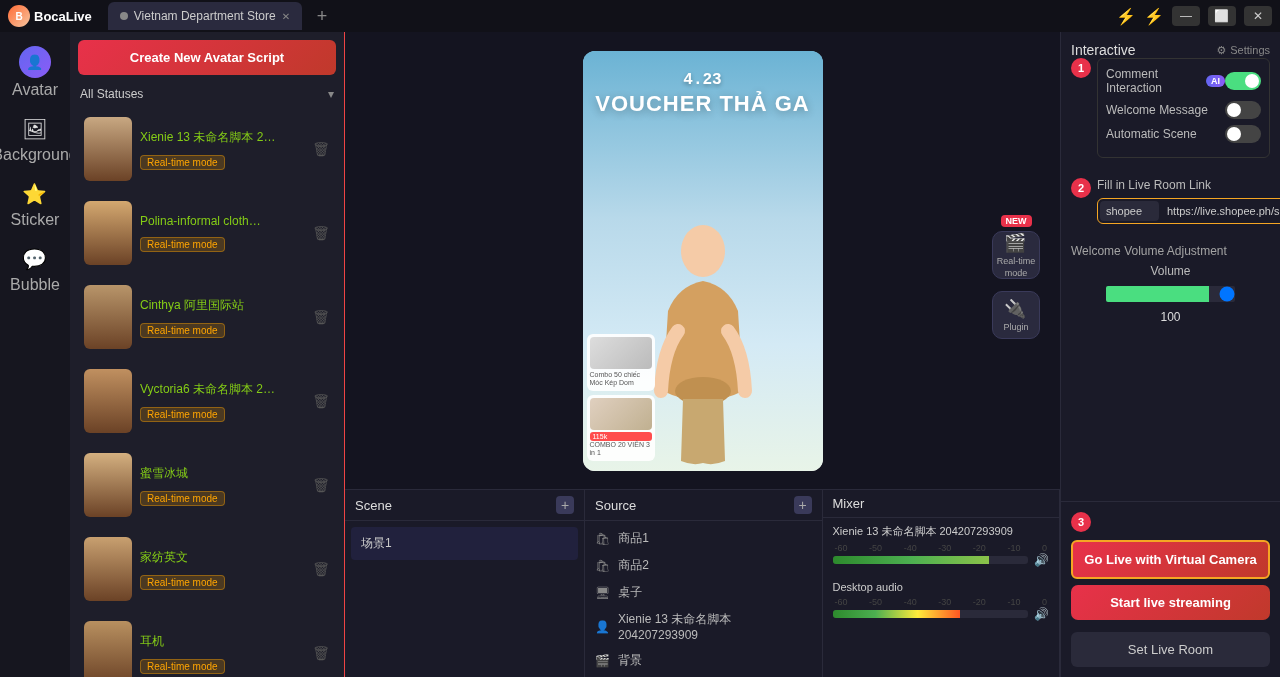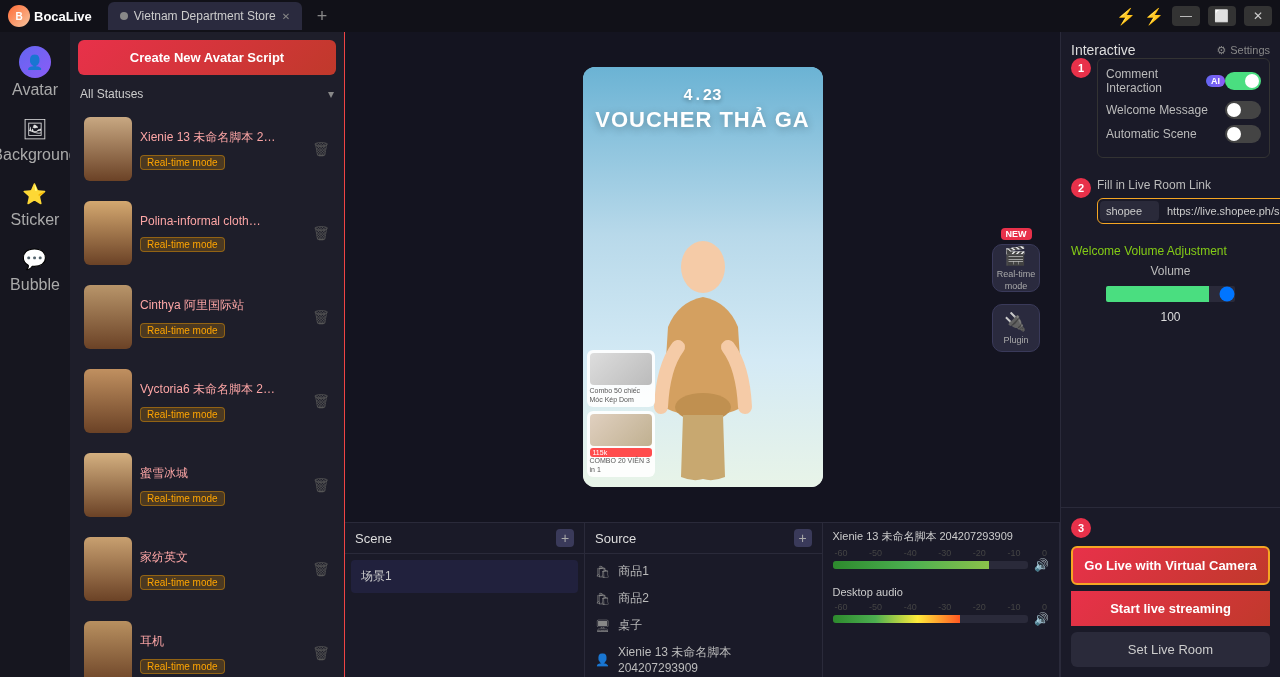--- a/index.html
+++ b/index.html
@@ -174,21 +174,21 @@
       overflow: hidden;
       position: relative;
     }
     .script-avatar-img {
       width: 100%; height: 100%;
       background: linear-gradient(180deg, #c8a882, #8b6355);
     }
     .script-info { flex: 1; min-width: 0; }
     .script-name {
       font-size: 12px;
-      color: #fca5a5;
+      color: #84cc16;
       white-space: nowrap;
       overflow: hidden;
       text-overflow: ellipsis;
       margin-bottom: 6px;
     }
     .script-badge {
       display: inline-block;
       background: rgba(255,165,0,0.2);
       color: #ffa500;
       border: 1px solid rgba(255,165,0,0.4);
@@ -352,21 +352,21 @@
       border: 1px solid rgba(100,180,255,0.4);
       color: #64b4ff;
       font-size: 11px;
       padding: 2px 8px;
       border-radius: 4px;
     }
     .stat-item { font-size: 11px; color: #888; }
 
     
     .bottom-panels {
-      height: 155px;
+      height: 188px;
       display: flex;
       border-top: 1px solid #2a2a3a;
       flex-shrink: 0;
     }
     .scene-panel, .source-panel {
       background: #1a1a28;
       border-right: 1px solid #2a2a3a;
     }
     .scene-panel { width: 240px; }
     .source-panel { flex: 1; }
@@ -570,21 +570,21 @@
       flex: 1;
       background: transparent;
       border: none;
       color: #ccc;
       font-size: 11px;
       padding: 4px;
       outline: none;
     }
 
     .volume-section { margin-bottom: 10px; }
-    .volume-label { font-size: 12px; color: #84cc16; margin-bottom: 6px; }
+    .volume-label { font-size: 12px; color: #a3a3a3; margin-bottom: 6px; }
     .volume-row {
       display: flex;
       align-items: center;
       gap: 8px;
       flex-direction: column;
     }
     .volume-slider {
       flex: 1;
       height: 4px;
       background: linear-gradient(90deg, #4ade80 80%, #2a2a3a 80%);
@@ -617,26 +617,26 @@
       cursor: pointer;
       text-align: center;
       margin-bottom: 6px;
     }
     .start-live-btn {
       width: 100%;
       padding: 10px;
       background: linear-gradient(135deg, #e8314a, #c0392b);
       color: #fff;
       border: none;
-      border-radius: 0;
+      border-radius: 7px;
       font-size: 13px;
       font-weight: 600;
       cursor: pointer;
       text-align: center;
-      margin-bottom: 6px;
+      margin-bottom: 12px;
     }
     .set-live-room-btn {
       width: 100%;
       padding: 10px;
       background: #2a2a3a;
       color: #ccc;
       border: none;
       border-radius: 6px;
       font-size: 13px;
       cursor: pointer;
@@ -852,20 +852,23 @@
           </div>
           <div class="source-item">
             <span class="source-icon">🎬</span>
             <span>背景</span>
           </div>
 
         </div>
       </div>
 
       <div class="mixer-panel">
+        <div class="panel-header">
+          <span class="panel-title">Mixer</span>
+        </div>
         <div class="mixer-track">
           <div class="mixer-track-name">Xienie 13 未命名脚本 204207293909</div>
           <div class="mixer-range-labels">
             <span>-60</span>
               <span>-50</span>
             <span>-40</span>
               <span>-30</span>
             <span>-20</span>
               <span>-10</span>
             <span>0</span>

